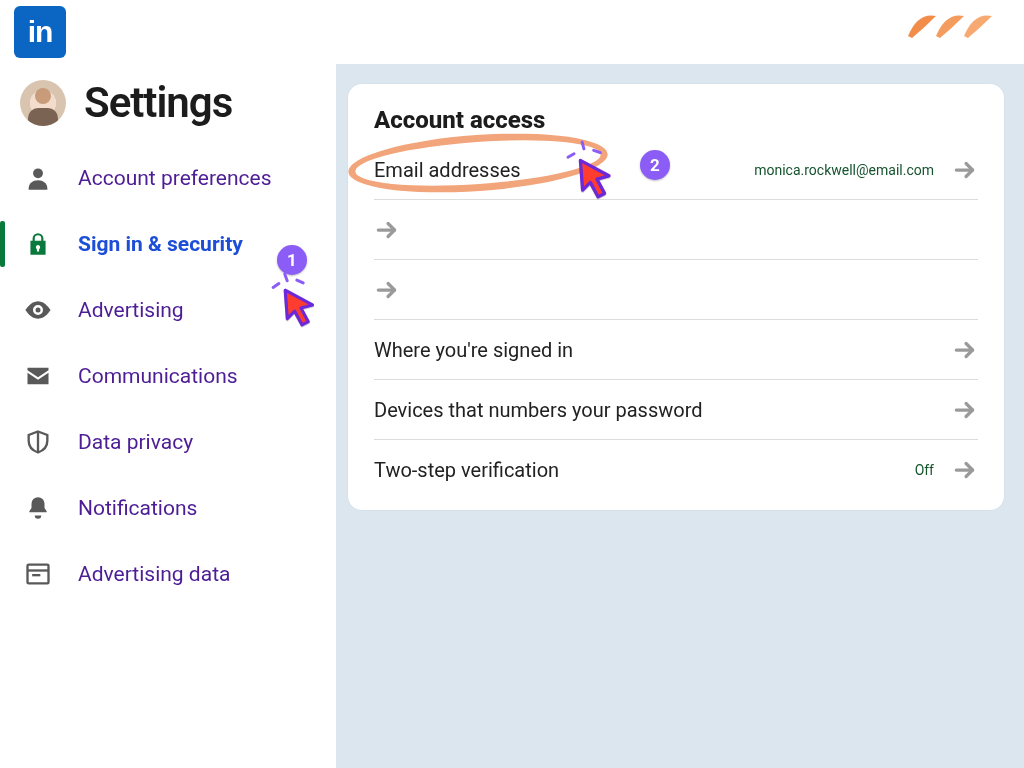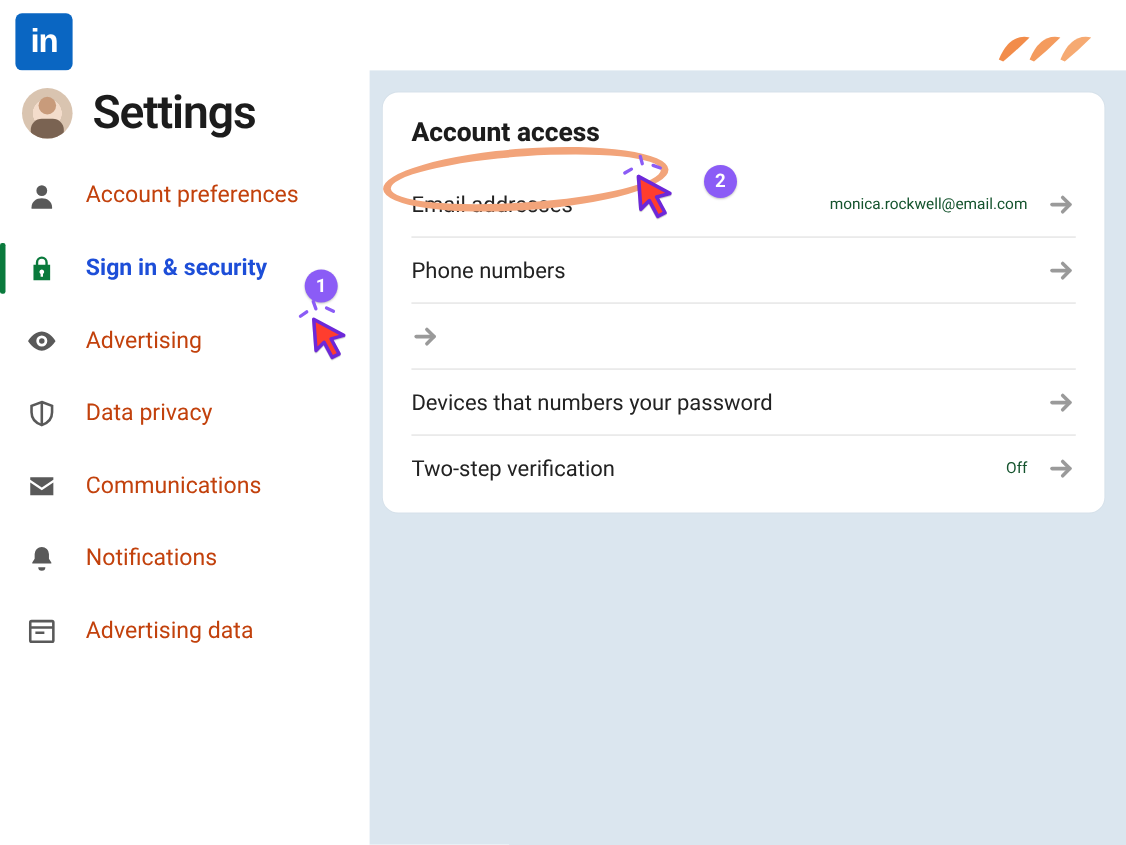--- a/index.html
+++ b/index.html
@@ -1,44 +1,44 @@
 <!DOCTYPE html>
 <html><head>
 <meta charset="utf-8">
 <style>
   * { box-sizing: border-box; margin: 0; padding: 0; }
   html, body { width: 1024px; height: 768px; font-family: -apple-system, BlinkMacSystemFont, "Segoe UI", Roboto, Helvetica, Arial, sans-serif; background: #fff; color: #1c1c1c; }
   .page { width: 1024px; height: 768px; position: relative; overflow: hidden; }
 
   
-  .header { height: 64px; display: flex; align-items: flex-end; justify-content: space-between; padding: 6px 8px 0 14px; }
+  .header { height: 64px; display: flex; align-items: flex-start; justify-content: space-between; padding: 6px 8px 0 14px; }
   .li-logo { width: 52px; height: 52px; background: #0a66c2; border-radius: 6px; color: #fff; display: flex; align-items: center; justify-content: center; font-weight: 800; font-size: 30px; letter-spacing: -1px; font-family: Arial, sans-serif; }
   .brand-waves { display: flex; align-items: center; }
 
   
   .layout { display: flex; height: calc(100% - 64px); }
   .sidebar { width: 336px; padding: 8px 0 0 14px; background: #fff; }
   .content { flex: 1; background: #dbe6ef; padding: 20px 20px 0 12px; }
 
   
   .sb-title-row { display: flex; align-items: center; gap: 18px; padding: 6px 0 18px 6px; }
   .avatar { width: 46px; height: 46px; border-radius: 50%; background: radial-gradient(circle at center, #f3dccb 0 40%, #d9c4b0 41% 100%); position: relative; overflow: hidden; }
   .avatar .head { position:absolute; top:8px; left:50%; transform:translateX(-50%); width:16px; height:16px; border-radius:50%; background:#c89b7b; }
   .avatar .body { position:absolute; bottom:-4px; left:50%; transform:translateX(-50%); width:30px; height:22px; border-radius:10px 10px 0 0; background:#7a6352; }
   .sb-title { font-size: 42px; font-weight: 600; letter-spacing: -1px; }
 
-  .sb-item { display: flex; align-items: center; gap: 22px; height: 66px; padding-left: 6px; font-size: 21px; color: #c2410c; cursor: pointer; position: relative; }
+  .sb-item { display: flex; align-items: center; gap: 22px; height: 66px; padding-left: 6px; font-size: 21px; color: #4c1d95; cursor: pointer; position: relative; }
   .sb-item .icn { width: 36px; display:flex; align-items:center; justify-content:center; color:#595959; }
   .sb-item.active { color: #1d4ed8; font-weight: 700; }
   .sb-item.active .icn { color:#0a7a3c; }
   .sb-item.active::before { content:""; position:absolute; left:-14px; top:10px; bottom:10px; width:5px; background:#0a7a3c; border-radius:2px; }
 
   
   .card { background:#fff; border-radius:14px; padding: 22px 26px 10px 26px; box-shadow: 0 0 0 1px rgba(0,0,0,0.02); }
-  .card h2 { font-size: 24px; font-weight: 800; margin-bottom: 22px; }
+  .card h2 { font-size: 24px; font-weight: 800; margin-bottom: 6px; }
   .row { display:flex; align-items:center; justify-content:space-between; height:60px; border-bottom:1px solid #ddd; cursor:pointer; }
   .row:last-child { border-bottom:none; }
   .row .label { font-size: 20px; color:#222; }
   .row .right { display:flex; align-items:center; gap:18px; color:#8d8d8d; }
   .row .meta { font-size:14px; color:#14532d; }
   .arrow svg { display:block; }
 
   
   .overlay { position:absolute; pointer-events:none; }
   .step-badge { width:30px; height:30px; border-radius:50%; background:#8b5cf6; color:#fff; font-weight:700; font-size:17px; display:flex; align-items:center; justify-content:center; box-shadow:0 1px 2px rgba(0,0,0,.25); }
@@ -98,36 +98,36 @@
         <svg width="30" height="30" viewBox="0 0 24 24" fill="currentColor">
               <path d="M12 5C6 5 2 12 2 12s4 7 10 7 10-7 10-7-4-7-10-7zm0 11a4 4 0 110-8 4 4 0 010 8z"></path>
               <circle cx="12" cy="12" r="2"></circle>
             </svg>
       </span>
       <span>Advertising</span>
     </div>
 
     <div class="sb-item">
       <span class="icn">
+        <svg width="28" height="28" viewBox="0 0 24 24" fill="currentColor">
+              <path d="M3 5h18v14H3z" fill="none" stroke="currentColor" stroke-width="0"></path>
+              <path d="M3 5h18v2l-9 6-9-6V5zm0 4.2 9 6 9-6V19H3V9.2z"></path>
+            </svg>
+      </span>
+      <span>Communications</span>
+    </div>
+
+    <div class="sb-item">
+      <span class="icn">
         <svg width="28" height="28" viewBox="0 0 24 24" fill="none" stroke="currentColor" stroke-width="2">
               <path d="M12 3l8 3v5c0 5-3.5 8.5-8 10-4.5-1.5-8-5-8-10V6l8-3z"></path>
               <path d="M12 3v18"></path>
             </svg>
       </span>
       <span>Data privacy</span>
-    </div>
-
-    <div class="sb-item">
-      <span class="icn">
-        <svg width="28" height="28" viewBox="0 0 24 24" fill="currentColor">
-              <path d="M3 5h18v14H3z" fill="none" stroke="currentColor" stroke-width="0"></path>
-              <path d="M3 5h18v2l-9 6-9-6V5zm0 4.2 9 6 9-6V19H3V9.2z"></path>
-            </svg>
-      </span>
-      <span>Communications</span>
     </div>
 
     <div class="sb-item">
       <span class="icn">
         <svg width="26" height="26" viewBox="0 0 24 24" fill="currentColor">
               <path d="M12 2a6 6 0 00-6 6v4l-2 3v1h16v-1l-2-3V8a6 6 0 00-6-6zm0 20a3 3 0 003-3H9a3 3 0 003 3z"></path>
             </svg>
       </span>
       <span>Notifications</span>
     </div>
@@ -155,42 +155,52 @@
           <span class="arrow">
             <svg width="26" height="26" viewBox="0 0 24 24" fill="none" stroke="#9a9a9a" stroke-width="3" stroke-linecap="round" stroke-linejoin="round">
                   <line x1="4" y1="12" x2="19" y2="12"></line>
                   <polyline points="13 6 19 12 13 18"></polyline>
                 </svg>
           </span>
         </span>
       </div>
 
       <div class="row">
-        <span class="label">Phone numbers</span>
-        <span class="right">
-          <span class="arrow">
-            <svg width="26" height="26" viewBox="0 0 24 24" fill="none" stroke="#9a9a9a" stroke-width="3" stroke-linecap="round" stroke-linejoin="round">
-                  <line x1="4" y1="12" x2="19" y2="12"></line>
-                  <polyline points="13 6 19 12 13 18"></polyline>
-                </svg>
-          </span>
-        </span>
-      </div>
-
-      <div class="row">
-        <span class="right">
-          <span class="arrow">
-            <svg width="26" height="26" viewBox="0 0 24 24" fill="none" stroke="#9a9a9a" stroke-width="3" stroke-linecap="round" stroke-linejoin="round">
-                  <line x1="4" y1="12" x2="19" y2="12"></line>
-                  <polyline points="13 6 19 12 13 18"></polyline>
-                </svg>
-          </span>
-        </span>
-      </div>
-
+        <span class="right">
+          <span class="arrow">
+            <svg width="26" height="26" viewBox="0 0 24 24" fill="none" stroke="#9a9a9a" stroke-width="3" stroke-linecap="round" stroke-linejoin="round">
+                  <line x1="4" y1="12" x2="19" y2="12"></line>
+                  <polyline points="13 6 19 12 13 18"></polyline>
+                </svg>
+          </span>
+        </span>
+      </div>
+
+      <div class="row">
+        <span class="right">
+          <span class="arrow">
+            <svg width="26" height="26" viewBox="0 0 24 24" fill="none" stroke="#9a9a9a" stroke-width="3" stroke-linecap="round" stroke-linejoin="round">
+                  <line x1="4" y1="12" x2="19" y2="12"></line>
+                  <polyline points="13 6 19 12 13 18"></polyline>
+                </svg>
+          </span>
+        </span>
+      </div>
+
+      <div class="row">
+        <span class="label">Where you're signed in</span>
+        <span class="right">
+          <span class="arrow">
+            <svg width="26" height="26" viewBox="0 0 24 24" fill="none" stroke="#9a9a9a" stroke-width="3" stroke-linecap="round" stroke-linejoin="round">
+                  <line x1="4" y1="12" x2="19" y2="12"></line>
+                  <polyline points="13 6 19 12 13 18"></polyline>
+                </svg>
+          </span>
+        </span>
+      </div>
 
       <div class="row">
         <span class="label">Devices that numbers your password</span>
         <span class="right">
           <span class="arrow">
             <svg width="26" height="26" viewBox="0 0 24 24" fill="none" stroke="#9a9a9a" stroke-width="3" stroke-linecap="round" stroke-linejoin="round">
                   <line x1="4" y1="12" x2="19" y2="12"></line>
                   <polyline points="13 6 19 12 13 18"></polyline>
                 </svg>
           </span>

